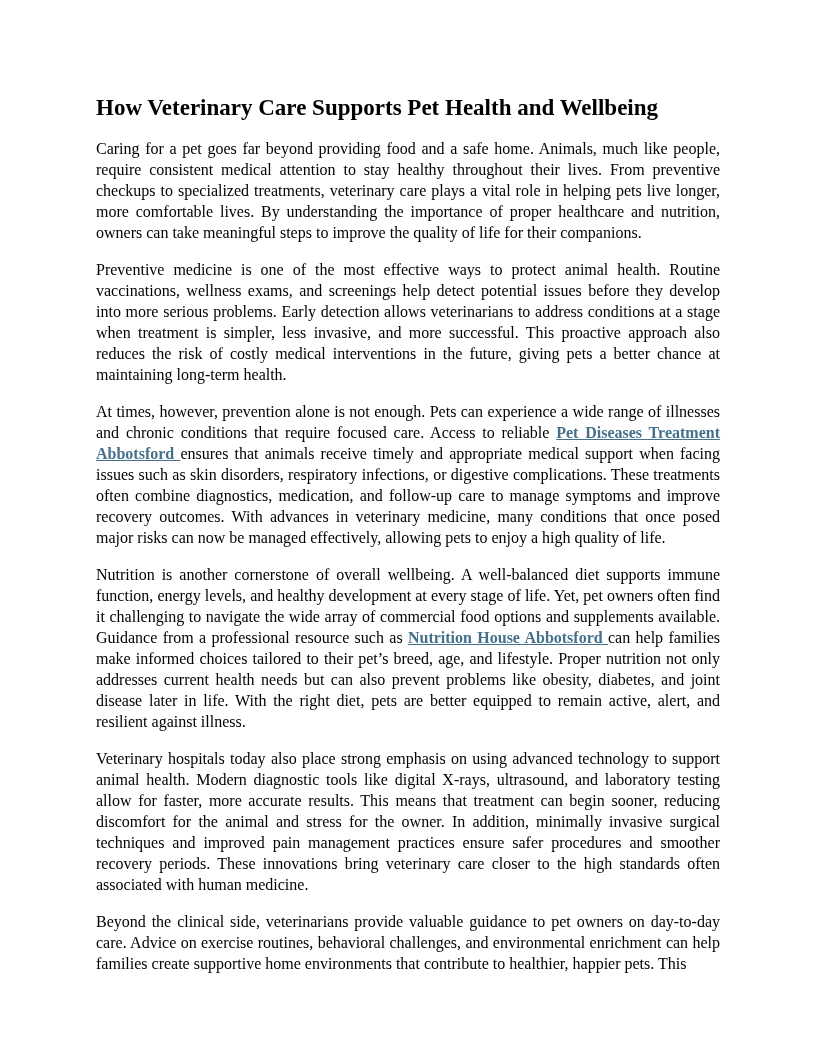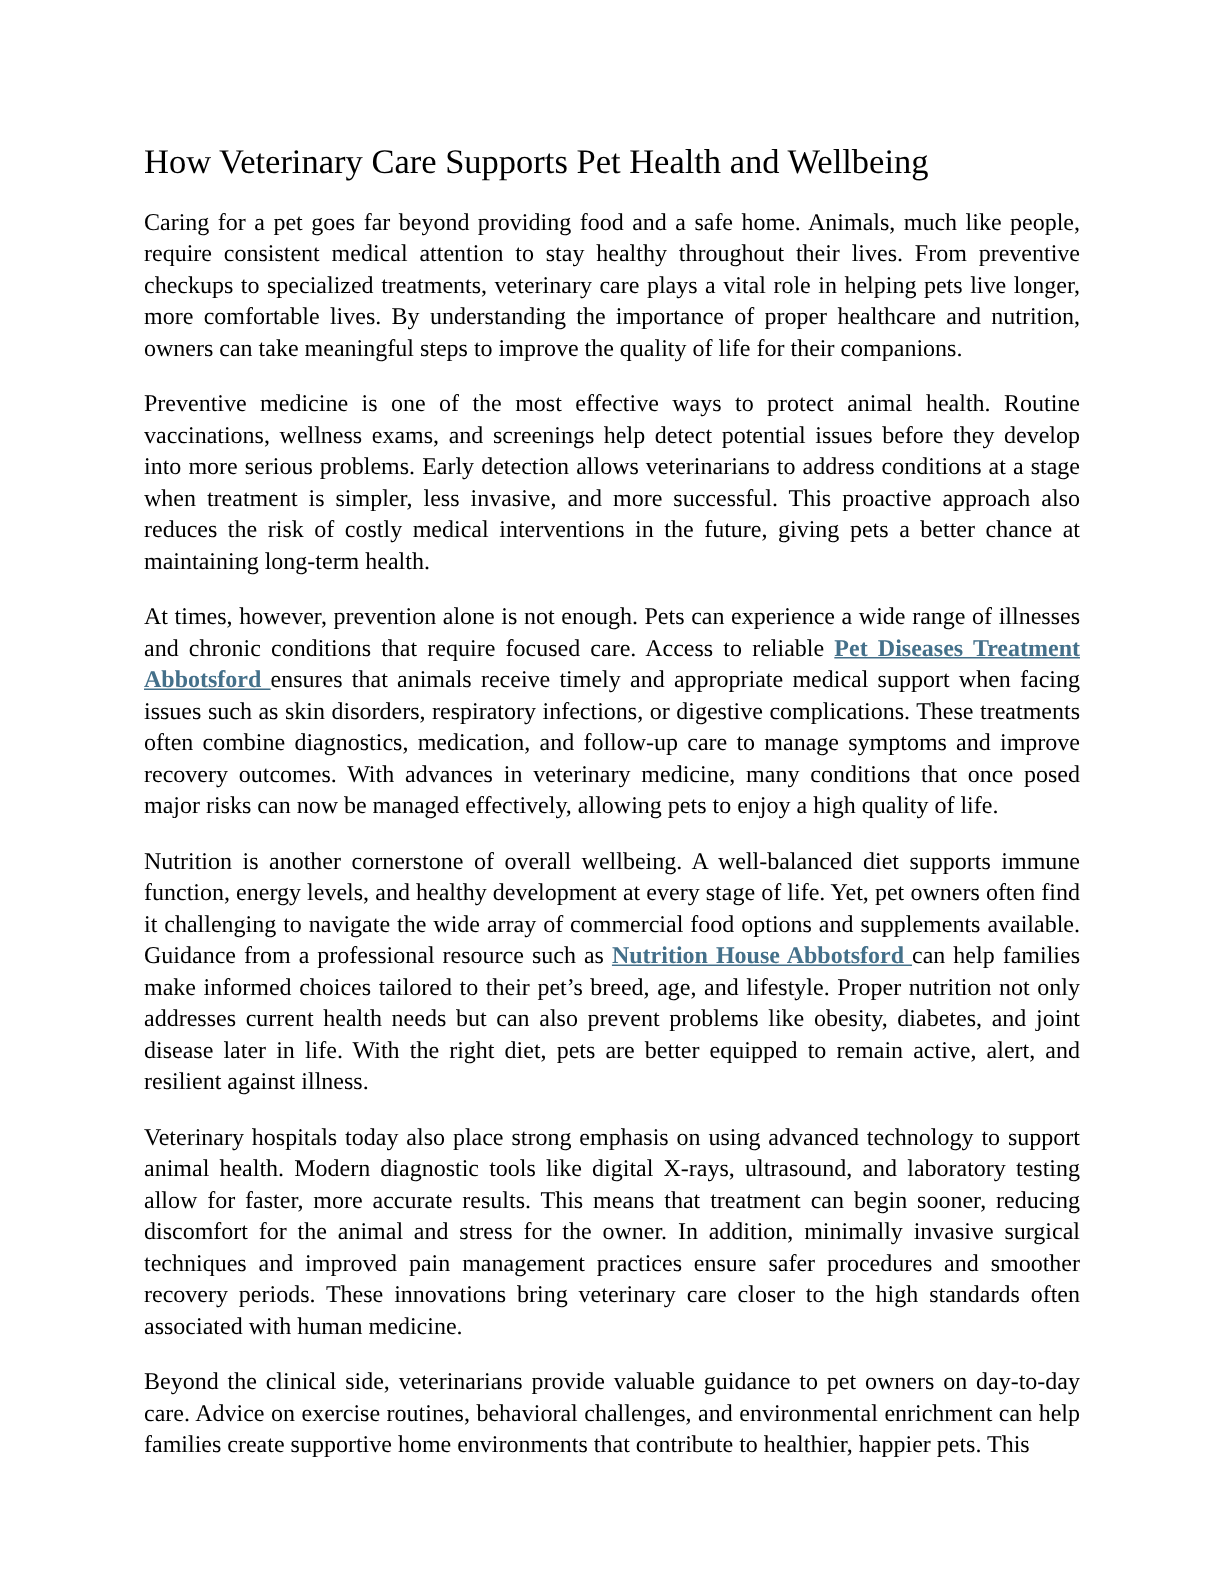--- a/index.html
+++ b/index.html
@@ -17,21 +17,21 @@
     font-family: "Liberation Serif", "DejaVu Serif", serif;
     font-size: 16px;
     line-height: 21px;
     color: #000000;
     overflow: hidden;
   }
   .doc-title {
     margin: 0 0 17px 0;
     font-size: 23px;
     line-height: 27px;
-    font-weight: normal;
+    font-weight: bold;
     color: #000000;
   }
   .doc-para {
     margin: 0 0 16px 0;
     text-align: justify;
   }
   .doc-link {
     color: #44708a;
     font-weight: bold;
     text-decoration: underline;

